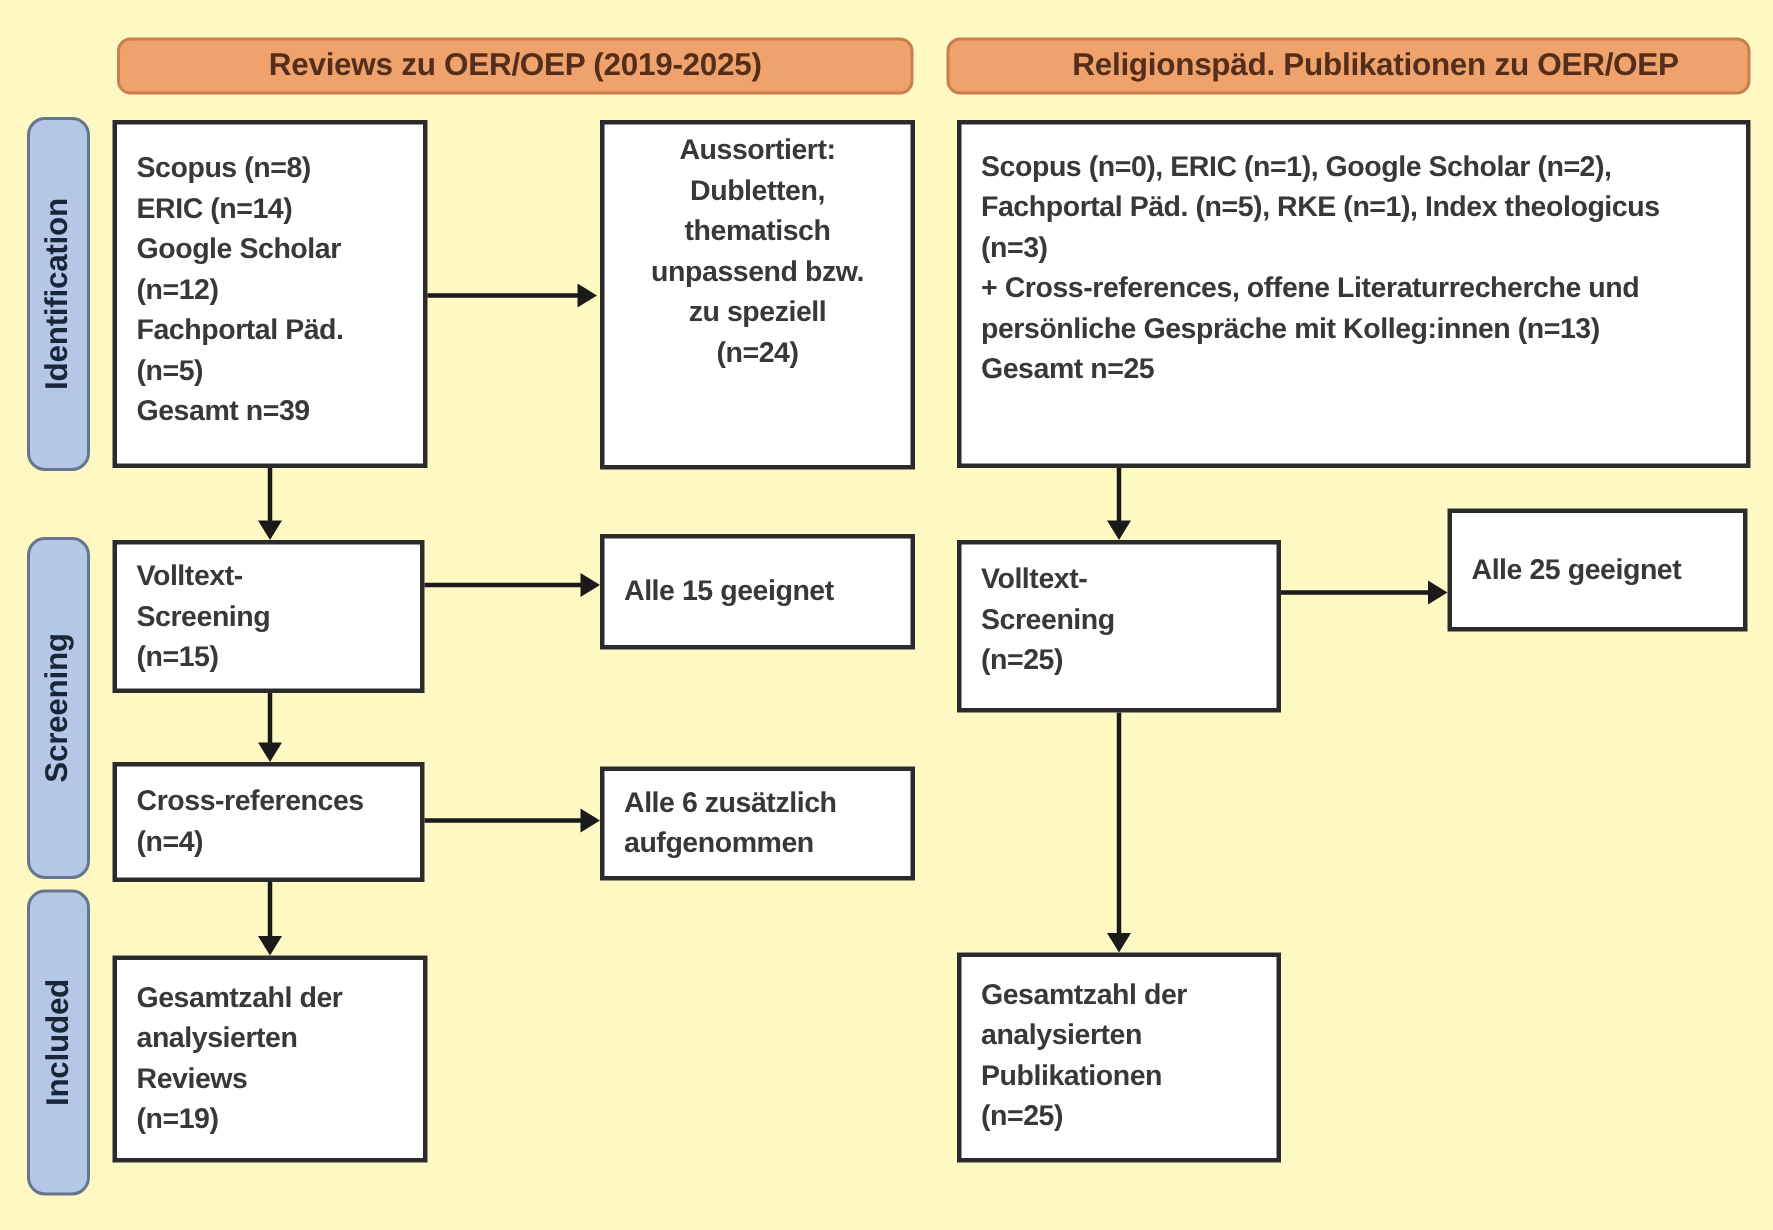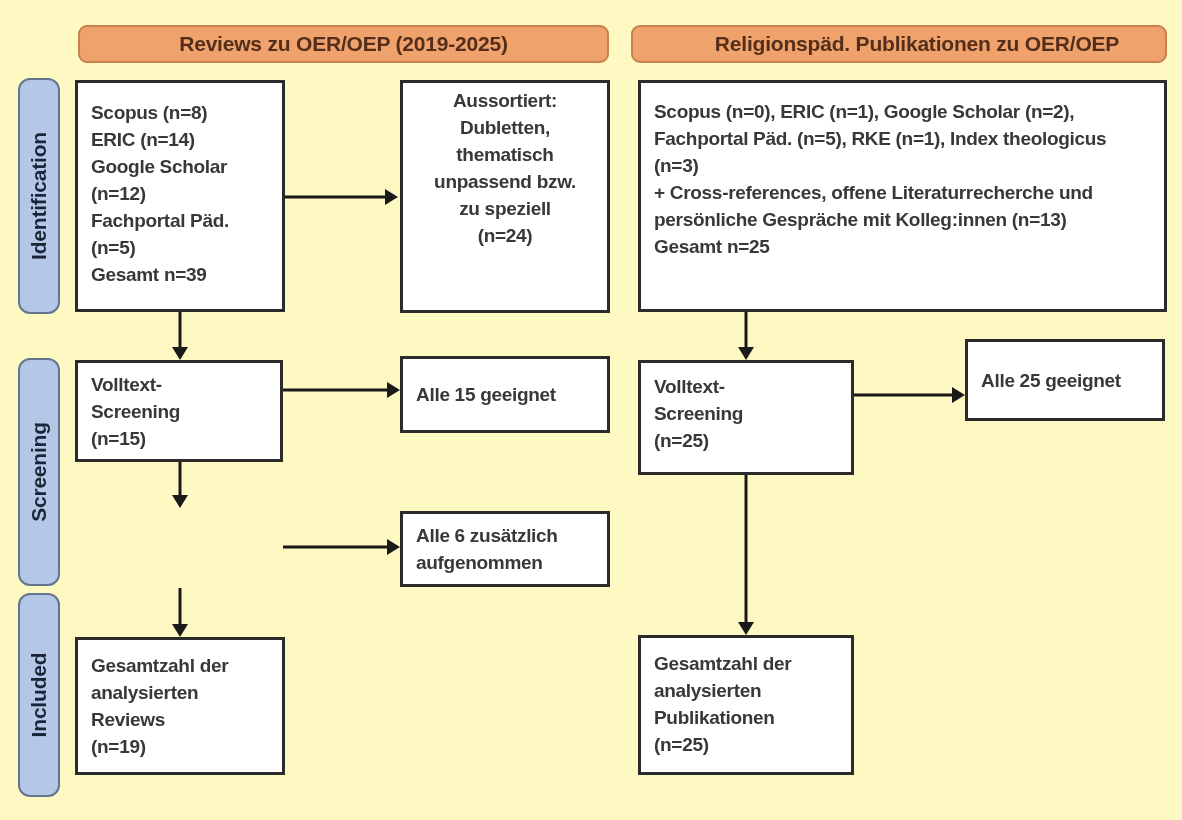--- a/index.html
+++ b/index.html
@@ -100,20 +100,22 @@
   <div class="box" style="left:400px; top:80px; width:210px; height:233px; padding-top:4px;text-align:center;">Aussortiert:
 Dubletten,
 thematisch
 unpassend bzw.
 zu speziell
 (n=24)</div>
   <div class="box" style="left:75px; top:360px; width:208px; height:102px; padding-top:8px;">Volltext-
 Screening
 (n=15)</div>
   <div class="box v-center" style="left:400px; top:356px; width:210px; height:77px;">Alle 15 geeignet</div>
+  <div class="box" style="left:75px; top:508px; width:208px; height:80px; padding-top:10px;">Cross-references
+(n=4)</div>
   <div class="box v-center" style="left:400px; top:511px; width:210px; height:76px;">Alle 6 zusätzlich
 aufgenommen</div>
   <div class="box" style="left:75px; top:637px; width:210px; height:138px;">Gesamtzahl der
 analysierten
 Reviews
 (n=19)</div>
 
   <div class="box" style="left:638px; top:80px; width:529px; height:232px; padding-top:15px;">Scopus (n=0), ERIC (n=1), Google Scholar (n=2), Fachportal Päd. (n=5), RKE (n=1), Index theologicus (n=3)
 + Cross-references, offene Literaturrecherche und persönliche Gespräche mit Kolleg:innen (n=13)
 Gesamt n=25</div>

